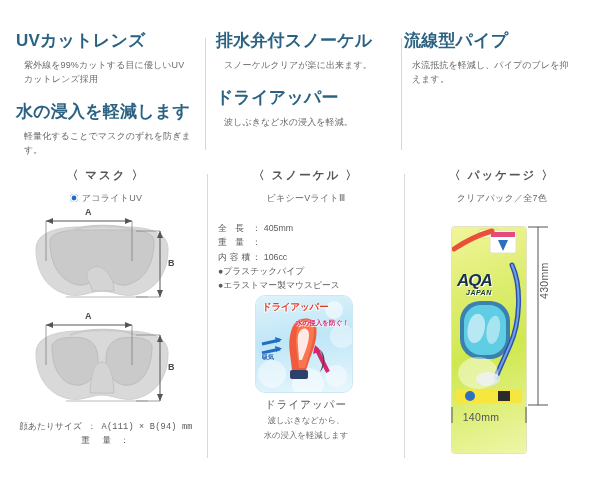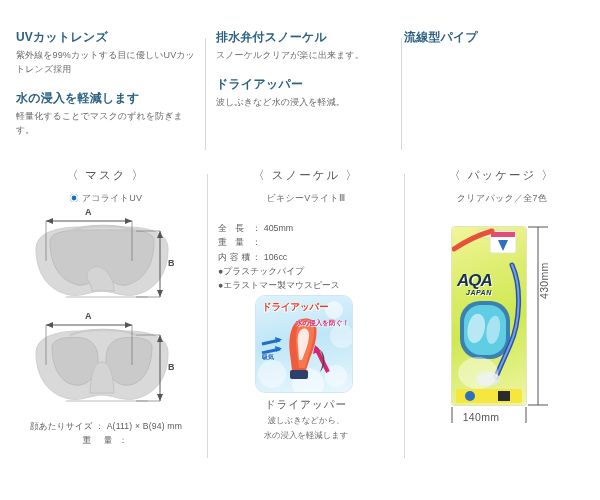--- a/index.html
+++ b/index.html
@@ -17,59 +17,59 @@
   .fcol{position:absolute;top:0;height:125px;box-sizing:border-box;}
   .fcol.c1{left:16px;width:184px;}
   .fcol.c2{left:216px;width:190px;}
   .fcol.c3{left:404px;width:180px;}
   .vrule-top{position:absolute;top:8px;width:1px;height:112px;background:#d7d7d7;}
   .vrule-top.v1{left:205px;}
   .vrule-top.v2{left:401px;}
 
   .feat{margin-bottom:14px;}
   .feat-title{
-    font-size:12px;font-weight:bold;color:#2b6282;
+    font-size:17px;font-weight:bold;color:#2b6282;
     letter-spacing:.2px;margin:0 0 4px 0;line-height:1.25;
   }
   .feat-desc{
-    font-size:9px;color:#6b6b6b;line-height:1.55;margin:0;
+    font-size:9px;color:#6b6b6b;line-height:1.55;margin:8px;
     letter-spacing:.1px;
   }
 
   
   .lower{position:absolute;left:0;top:168px;width:600px;height:300px;}
   .vrule-low{position:absolute;top:6px;width:1px;height:284px;background:#d9d9d9;}
   .vrule-low.v1{left:207px;}
   .vrule-low.v2{left:404px;}
 
   .lcol{position:absolute;top:0;}
   .lcol.m{left:8px;width:196px;}
   .lcol.s{left:212px;width:188px;}
   .lcol.p{left:410px;width:184px;}
 
   .sec-head{
     text-align:center;font-size:11.5px;color:#555;letter-spacing:2px;
-    margin:0 0 9px 0;font-weight:normal;
+    margin:0 0 9px 0;font-weight:bold;
   }
   .sub-line{
     text-align:center;font-size:9px;color:#6b6b6b;margin:0 0 6px 0;
     letter-spacing:.3px;
   }
   .bullet-dot{
     display:inline-block;width:8px;height:8px;border-radius:50%;
     background:#1f6fc4;margin-right:4px;vertical-align:-1px;
     box-shadow:inset 0 0 0 1.6px #ffffff, inset 0 0 0 3px #1f6fc4;
   }
 
   
   .mask-fig{position:relative;width:196px;height:104px;}
   .mask-fig.second{height:104px;}
   .dimlabel{position:absolute;font-size:9px;color:#4a4a4a;font-weight:bold;}
 
-  .mask-foot{margin-top:2px;text-align:center;}
+  .mask-foot{margin-top:2px;text-align:center;font-family:Liberation Mono, monospace;}
   .mask-foot .l1{font-size:8.6px;color:#5b5b5b;letter-spacing:.2px;}
   .mask-foot .l2{font-size:8.6px;color:#5b5b5b;letter-spacing:2px;margin-top:2px;}
 
   
   .spec-list{margin:16px 0 0 6px;}
   .spec-row{font-size:8.8px;color:#5b5b5b;line-height:1.62;white-space:nowrap;}
   .spec-key{display:inline-block;width:34px;letter-spacing:3px;}
   .spec-sep{margin:0 3px 0 0;}
   .spec-bullet{font-size:8.8px;color:#5b5b5b;line-height:1.62;}
 
@@ -93,21 +93,21 @@
     position:absolute;left:6px;top:57px;font-size:6px;font-weight:bold;color:#1a5fb4;
     text-shadow:0 0 2px #fff;
   }
   .dry-caption{position:absolute;left:0;top:230px;width:188px;text-align:center;}
   .dry-caption .t{font-size:10.5px;color:#555;letter-spacing:1px;}
   .dry-caption .d{font-size:8.4px;color:#6b6b6b;line-height:1.5;margin-top:2px;}
 
   
   .pkg-wrap{position:relative;width:184px;height:230px;margin-top:4px;}
   .pkg-photo{
-    position:absolute;left:42px;top:16px;width:74px;height:178px;
+    position:absolute;left:42px;top:16px;width:74px;height:226px;
     border-radius:3px;overflow:hidden;
     background:linear-gradient(160deg,#f2f59a 0%,#dced6e 30%,#cfe84f 55%,#eef6a8 100%);
     box-shadow:0 0 0 1px #e3e3c4;
   }
   .aqa-logo{
     position:absolute;left:5px;top:44px;font-size:17px;font-weight:bold;
     color:#17324f;letter-spacing:-1px;font-style:italic;
     text-shadow:1px 1px 0 #fff;
   }
   .aqa-japan{
@@ -151,20 +151,21 @@
       </div>
       <div class="feat">
         <p class="feat-title">ドライアッパー</p>
         <p class="feat-desc">波しぶきなど水の浸入を軽減。</p>
       </div>
     </div>
 
     <div class="fcol c3">
       <div class="feat">
         <p class="feat-title">流線型パイプ</p>
+        <p class="feat-desc">水流抵抗を軽減し、パイプのブレを抑えます。</p>
       </div>
     </div>
   </div>
 
   <div class="lower">
 
     <div class="vrule-low v1"></div>
     <div class="vrule-low v2"></div>
 
     <div class="lcol m">

